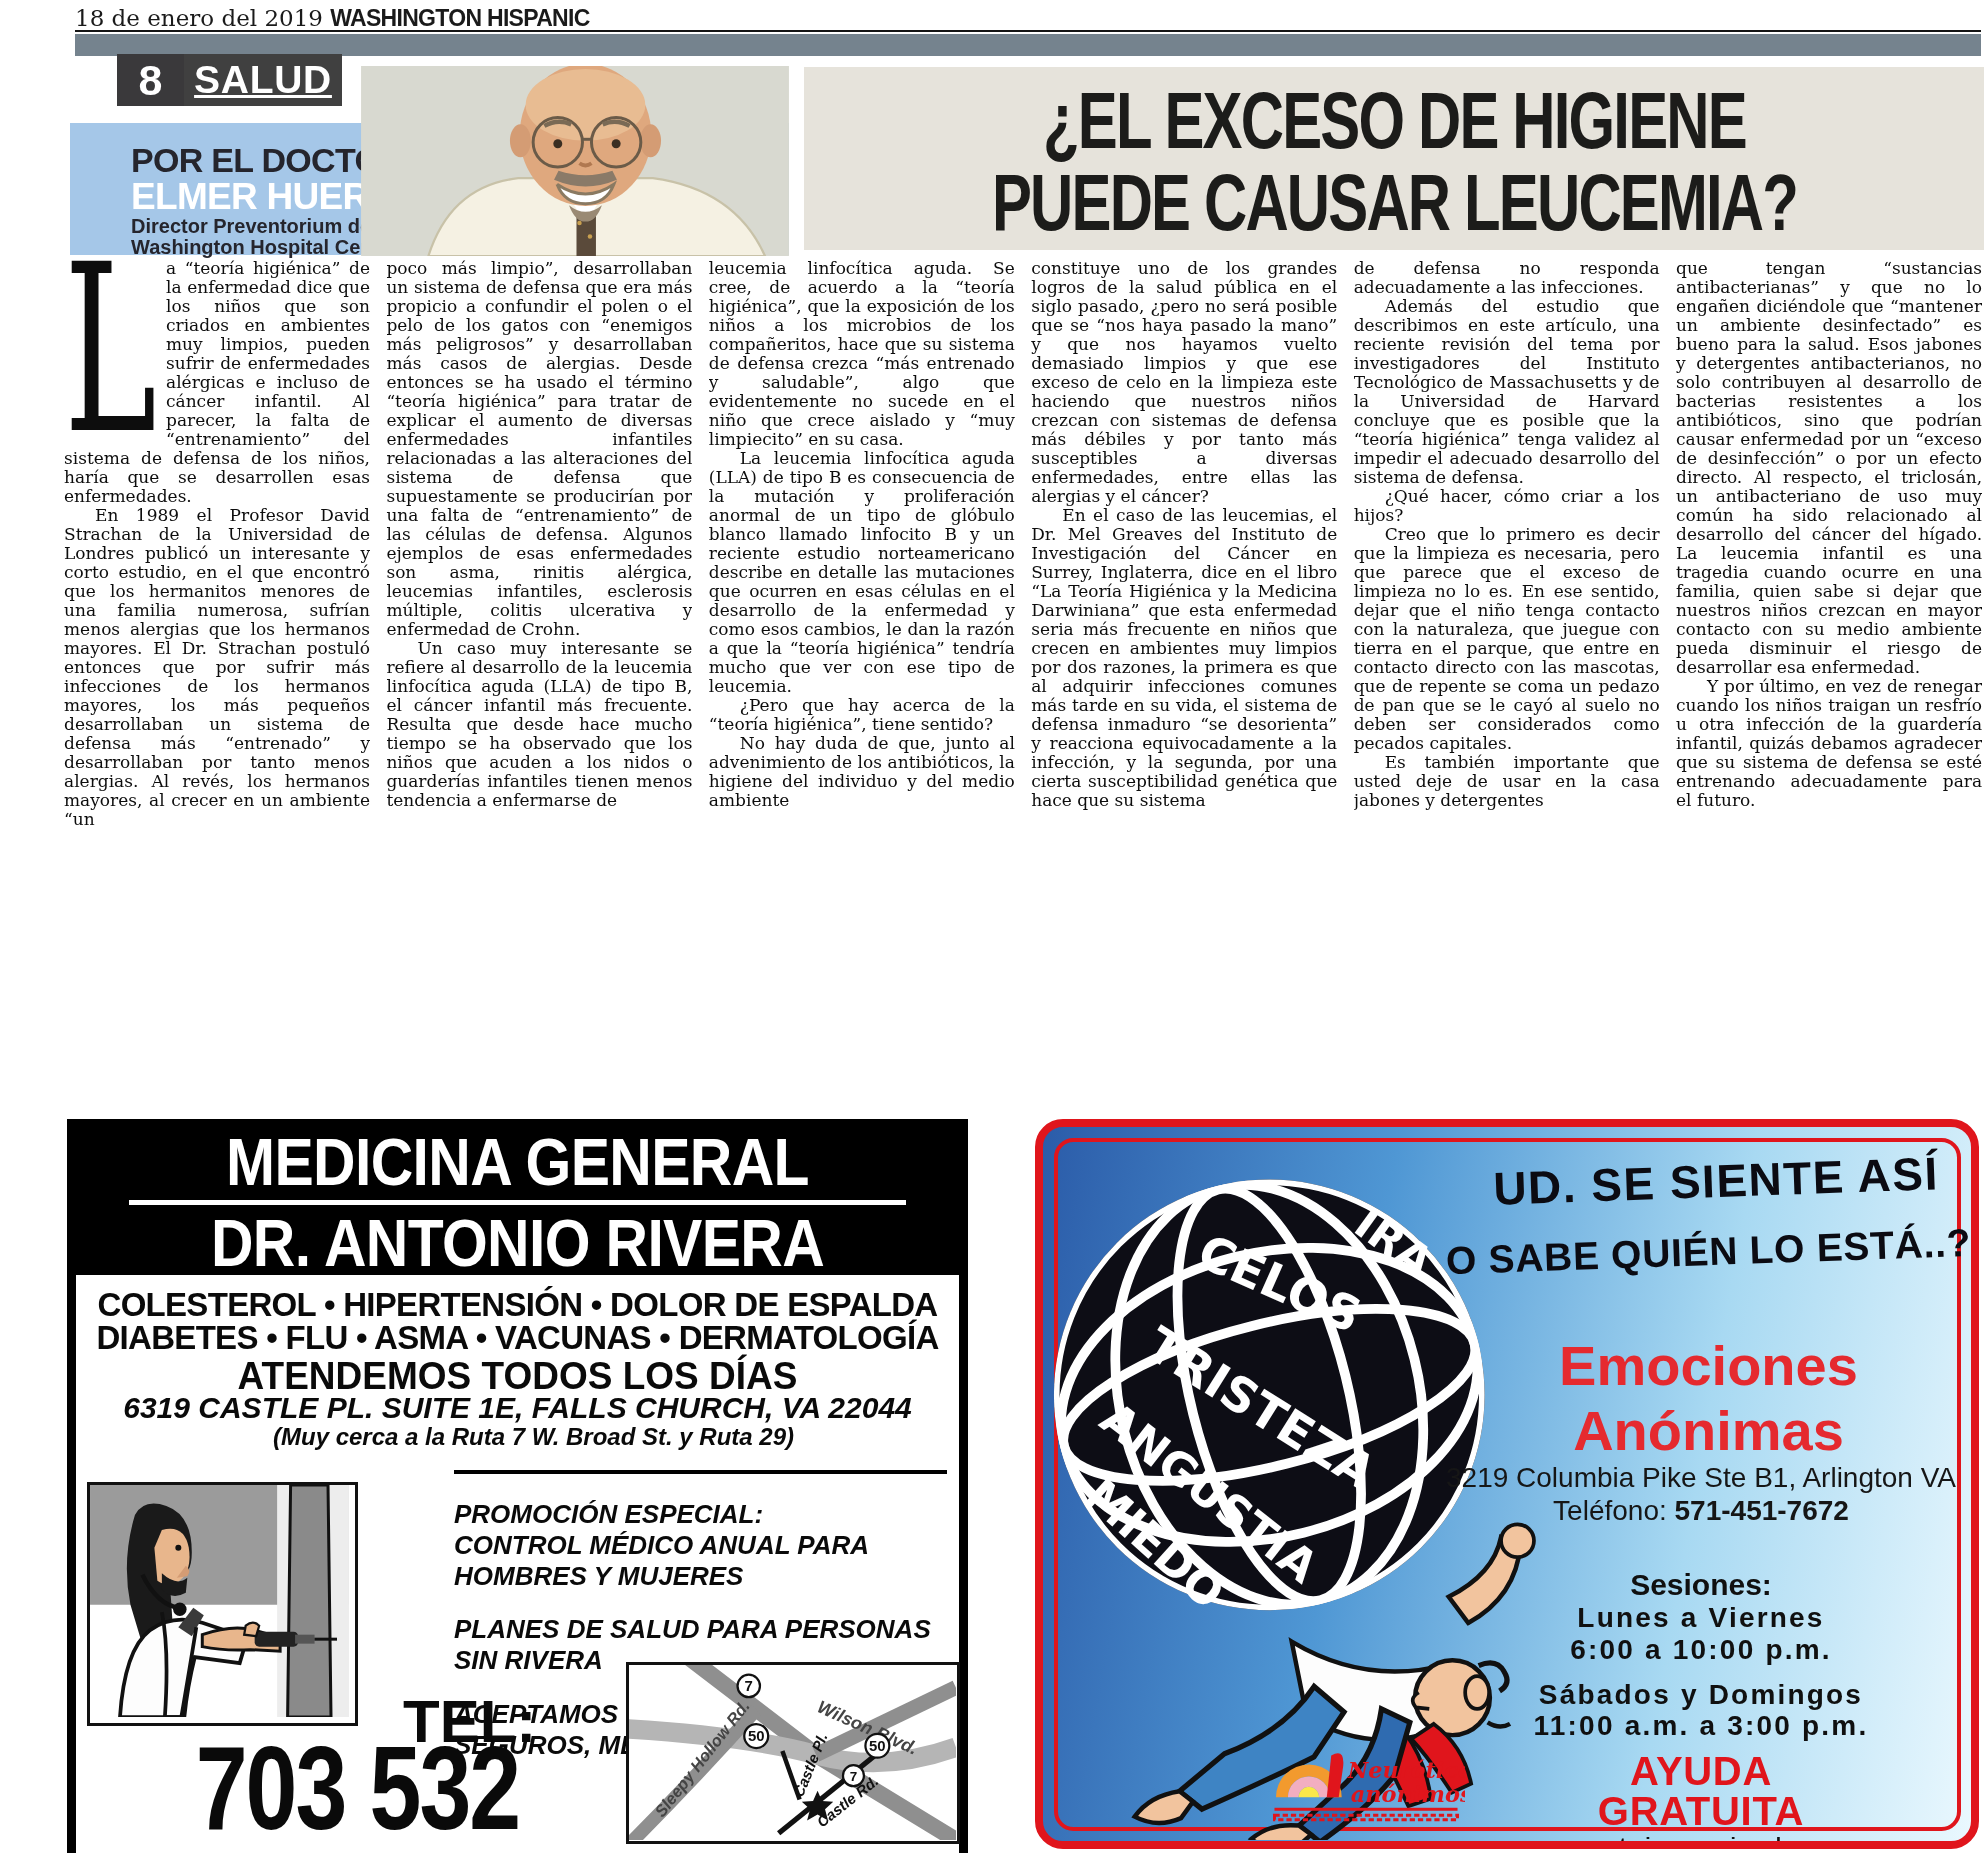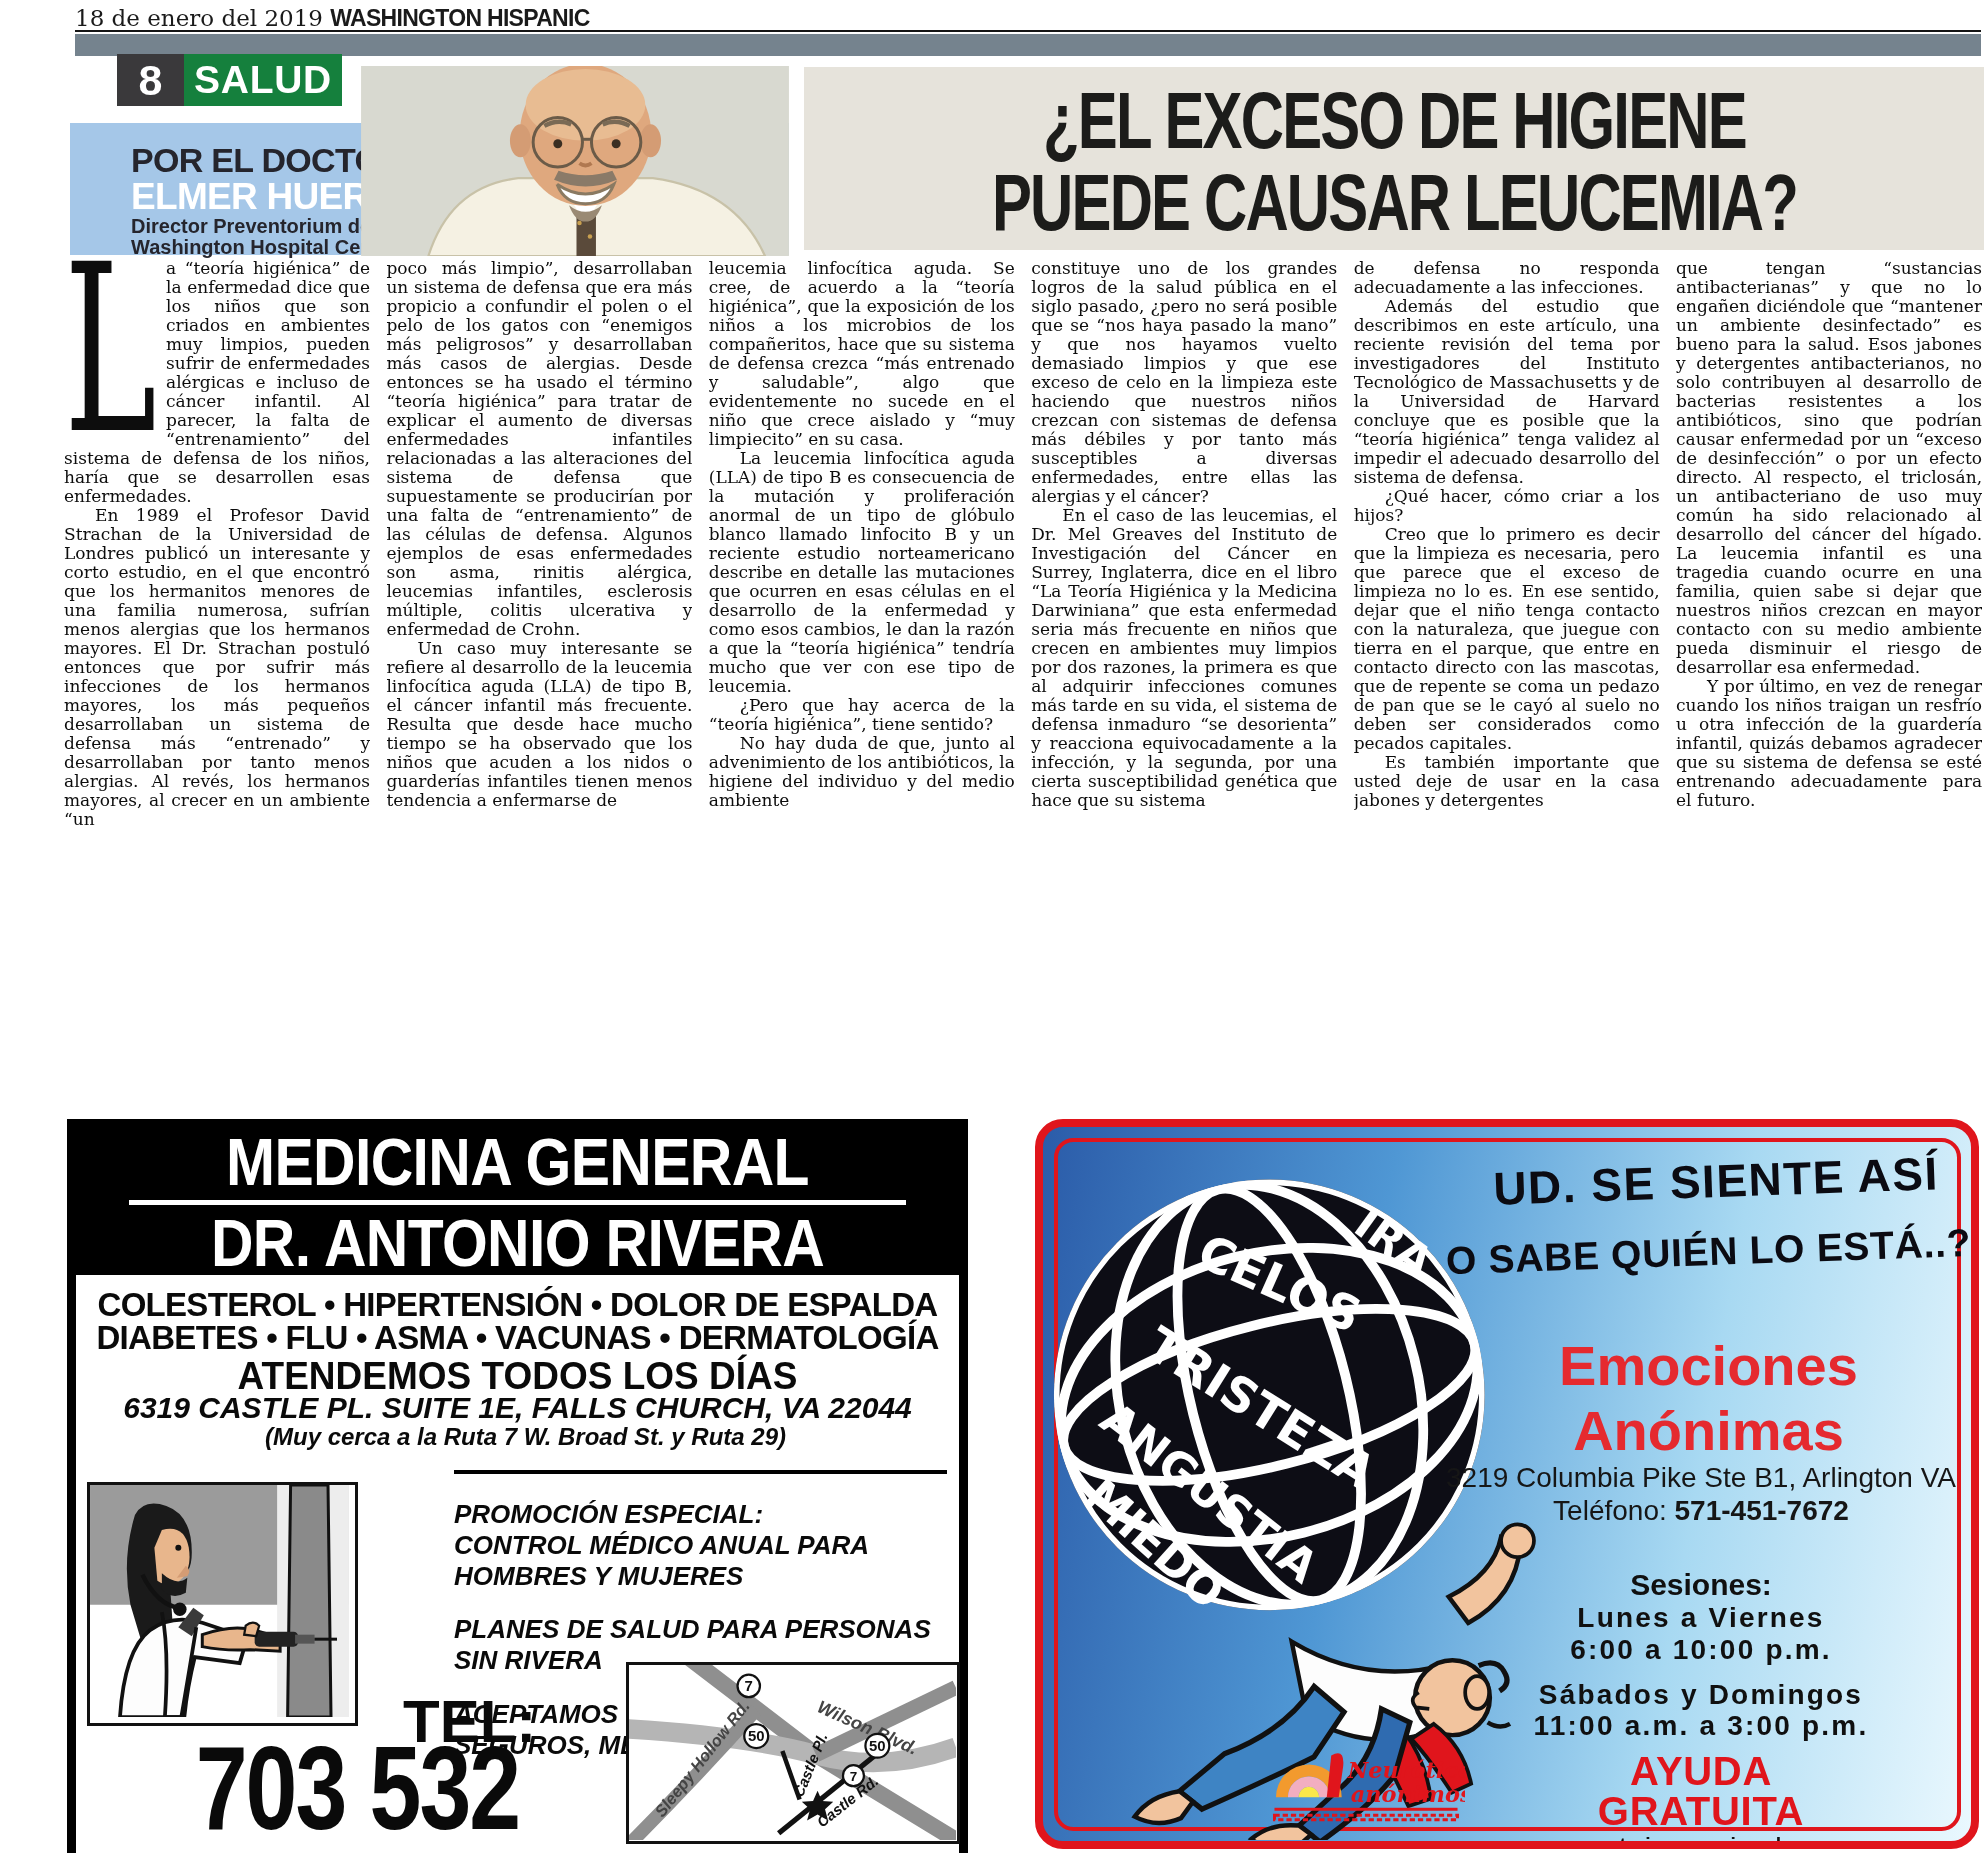--- a/index.html
+++ b/index.html
@@ -9,23 +9,23 @@
 
   
   .folio{position:absolute;left:75px;top:4.5px;font-size:23px;color:#1a1a1a;}
   .folio .masthead{font-family:"Liberation Sans",sans-serif;font-weight:bold;letter-spacing:-0.7px;}
   .top-rule{position:absolute;left:75px;top:30px;width:1906px;height:2.2px;background:#151515;}
   .gray-bar{position:absolute;left:75px;top:34px;width:1906px;height:22px;background:#75838E;}
 
   .badge-num{position:absolute;left:117px;top:54px;width:67px;height:52px;background:#3A393B;
              display:flex;align-items:center;justify-content:center;
              font-family:"Liberation Sans",sans-serif;font-weight:bold;font-size:43px;color:#fff;}
-  .badge-name{position:absolute;left:184px;top:54px;width:158px;height:52px;background:#15803d;
+  .badge-name{position:absolute;left:184px;top:54px;width:158px;height:52px;background:#404040;
               display:flex;align-items:center;justify-content:center;
-              font-family:"Liberation Sans",sans-serif;font-weight:bold;font-size:39px;color:#fff;letter-spacing:0.7px;}
+              font-family:"Liberation Sans",sans-serif;font-weight:bold;font-size:39px;color:#fff;letter-spacing:0.7px;text-decoration:underline;}
 
   .byline-box{position:absolute;left:70px;top:123px;width:719px;height:132px;background:#A5C7E8;}
   .byline-kicker{position:absolute;left:131px;top:141px;font-family:"Liberation Sans",sans-serif;
                  font-weight:bold;font-size:34px;color:#25252D;letter-spacing:-0.7px;}
   .byline-name{position:absolute;left:131px;top:176px;font-family:"Liberation Sans",sans-serif;
                font-weight:bold;font-size:37px;color:#fff;letter-spacing:-0.7px;}
   .byline-t1{position:absolute;left:131px;top:215px;font-family:"Liberation Sans",sans-serif;
              font-weight:bold;font-size:20px;color:#25252D;}
   .byline-t2{position:absolute;left:131px;top:236px;font-family:"Liberation Sans",sans-serif;
              font-weight:bold;font-size:20px;color:#25252D;}
@@ -57,21 +57,21 @@
   .ml-title2{position:absolute;left:0;top:78px;width:100%;text-align:center;color:#fff;
              font-family:"Liberation Sans",sans-serif;font-weight:bold;font-size:64px;letter-spacing:-0.7px;
              transform:scale(.92,1.05);}
   .ml-serv{position:absolute;left:0;width:100%;text-align:center;color:#0a0a0a;
            font-family:"Liberation Sans",sans-serif;font-weight:bold;font-size:33px;letter-spacing:-0.7px;}
   .ml-open{position:absolute;left:0;top:227px;width:100%;text-align:center;color:#0a0a0a;
            font-family:"Liberation Sans",sans-serif;font-weight:bold;font-size:37px;letter-spacing:0px;
            transform:scaleY(1.05);}
   .ml-addr{position:absolute;left:0;top:263px;width:100%;text-align:center;color:#0a0a0a;
            font-family:"Liberation Sans",sans-serif;font-weight:bold;font-style:italic;font-size:30px;}
-  .ml-note{position:absolute;left:8px;top:295px;width:100%;text-align:center;color:#0a0a0a;
+  .ml-note{position:absolute;left:16px;top:295px;width:100%;text-align:center;color:#0a0a0a;
            font-family:"Liberation Sans",sans-serif;font-weight:bold;font-style:italic;font-size:24px;}
   .ml-rule{position:absolute;left:378px;top:342px;width:493px;height:3.7px;background:#000;}
   .ml-illu{position:absolute;left:10.5px;top:354px;width:265px;height:238px;border:3px solid #111;background:#fff;}
   .ml-promos{position:absolute;left:378px;top:371px;width:501px;}
   .ml-promos p{margin:0 0 22.4px 0;font-family:"Liberation Sans",sans-serif;font-weight:bold;
                font-style:italic;font-size:26px;line-height:31px;color:#0a0a0a;}
   .ml-tel{position:absolute;left:327px;top:559px;font-family:"Liberation Sans",sans-serif;
           font-weight:bold;font-size:60px;color:#0a0a0a;}
   .ml-phone{position:absolute;left:-10.5px;top:607px;width:583px;text-align:center;
             font-family:"Liberation Sans",sans-serif;font-weight:bold;font-size:106px;color:#0a0a0a;

